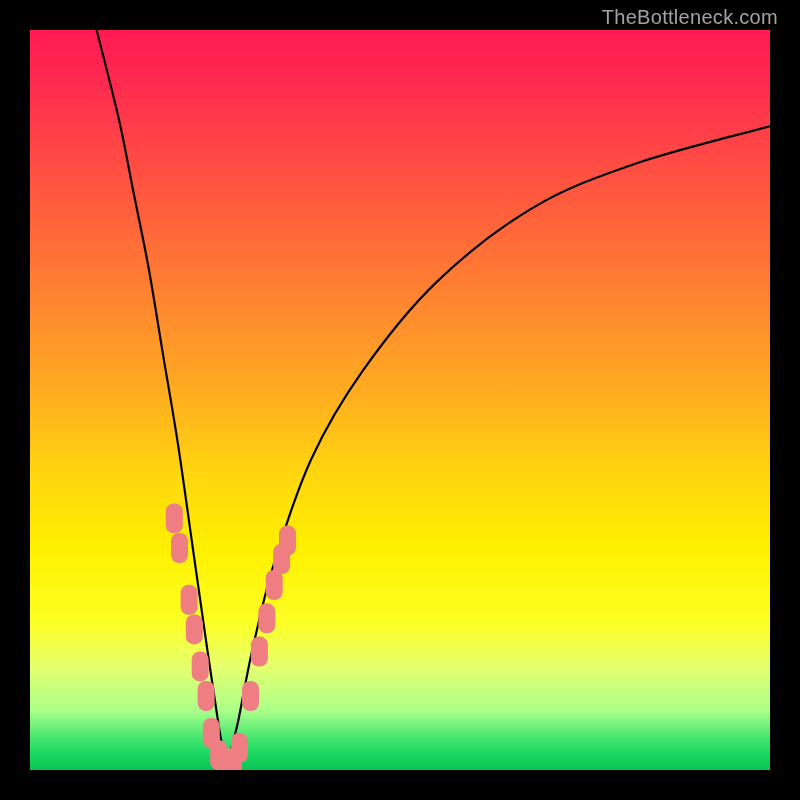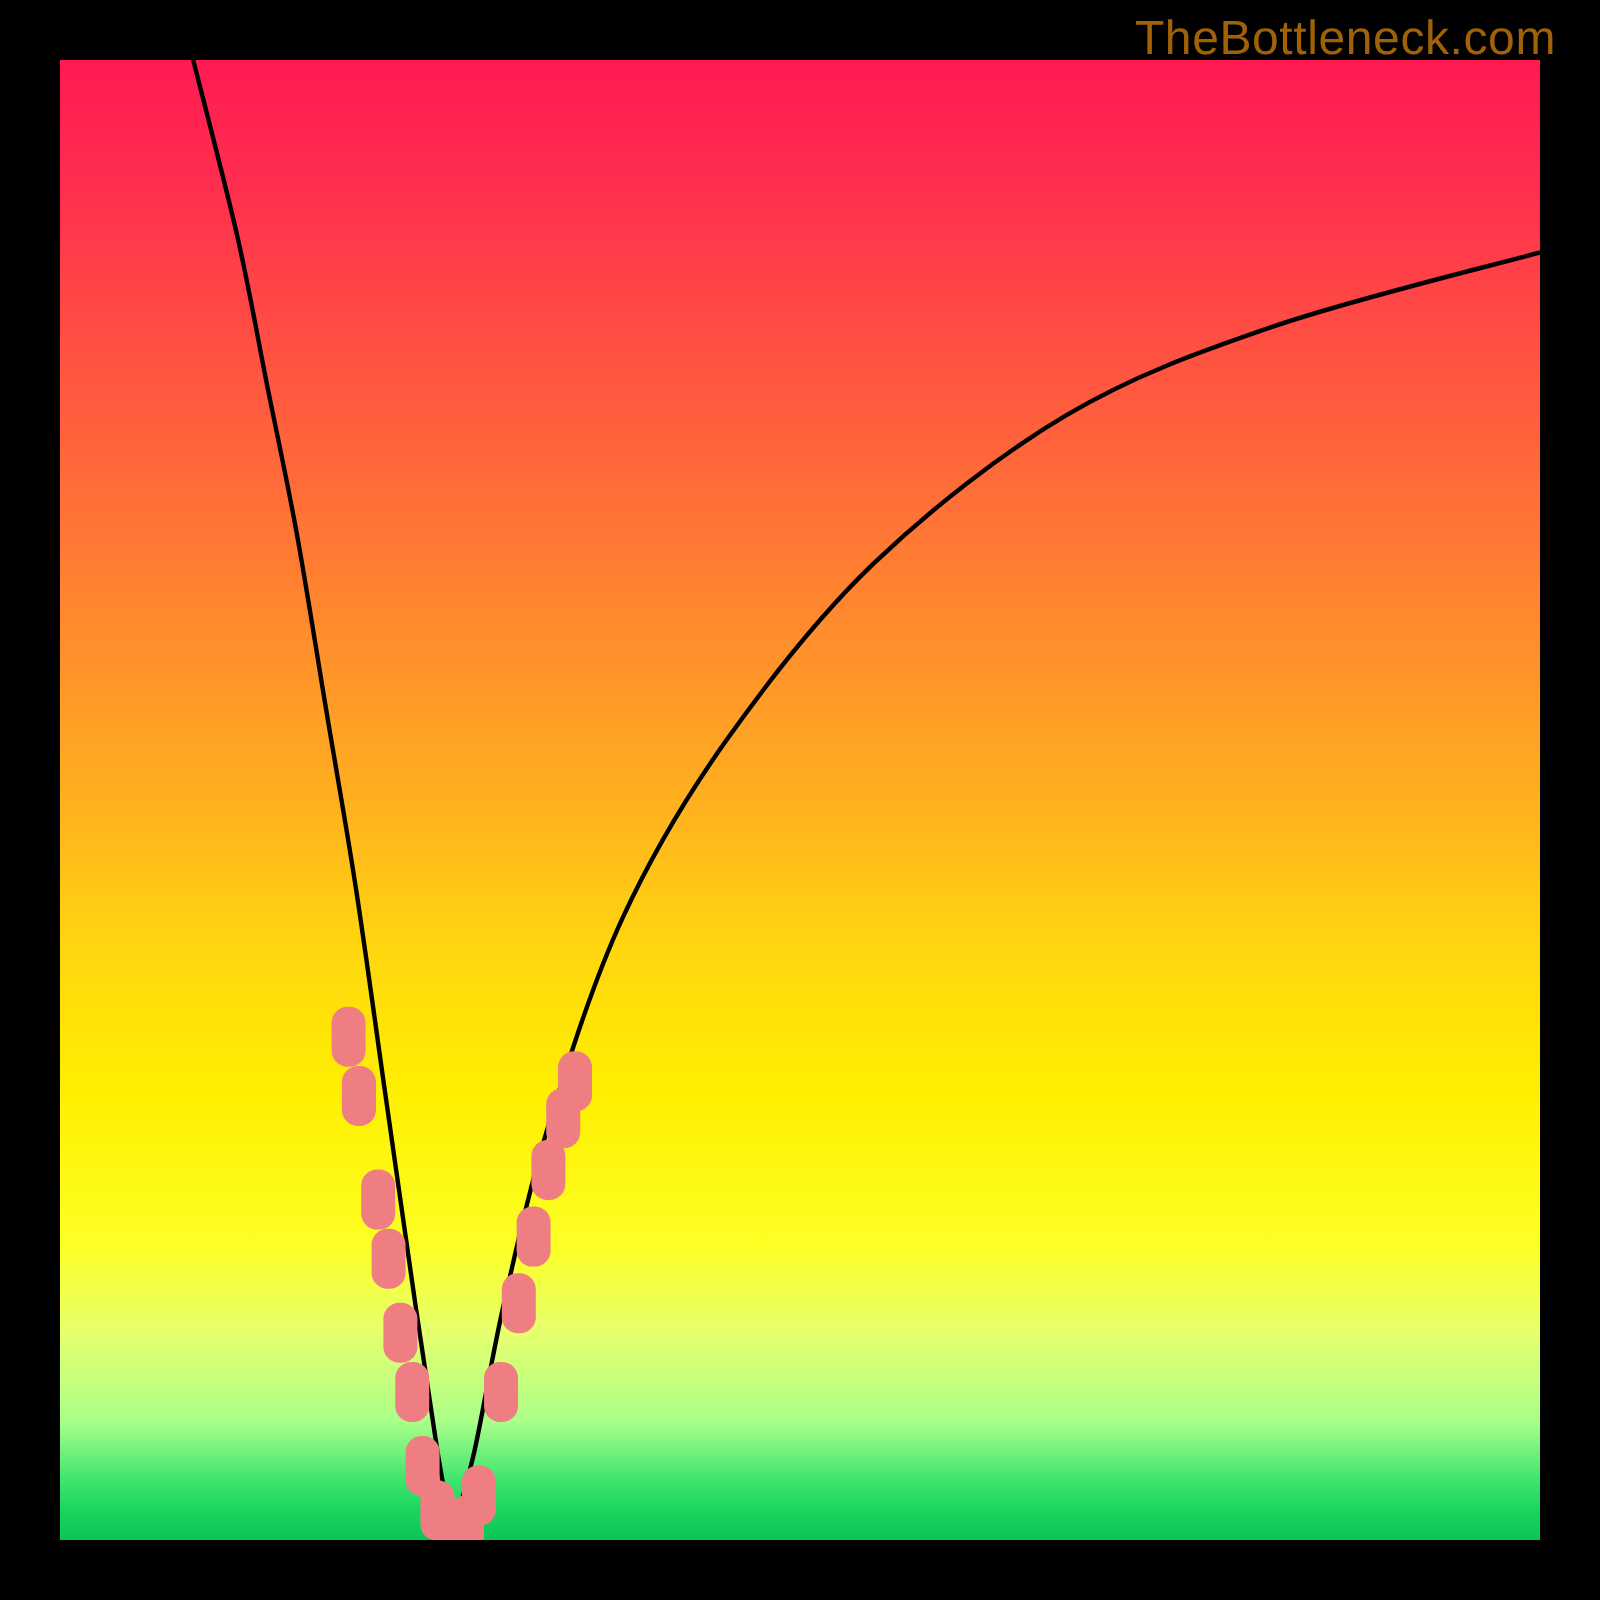--- a/index.html
+++ b/index.html
@@ -36,22 +36,22 @@
         #aaff8a 92%,
         #3de46e 96%,
         #19d65f 98%,
         #0cc455 100%
       );
     }
     .watermark {
       position: absolute;
       top: 6px;
       right: 22px;
-      color: #a16207;
-      font-size: 24px;
+      color: #a3a3a3;
+      font-size: 20px;
       font-weight: 500;
       letter-spacing: 0.3px;
       z-index: 20;
     }
     svg.curves {
       position: absolute;
       left: 0;
       top: 0;
       width: 740px;
       height: 740px;

